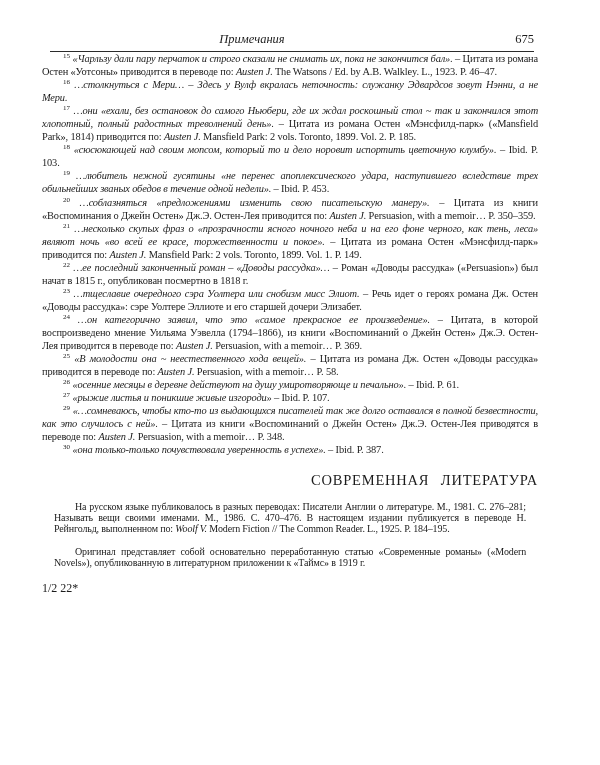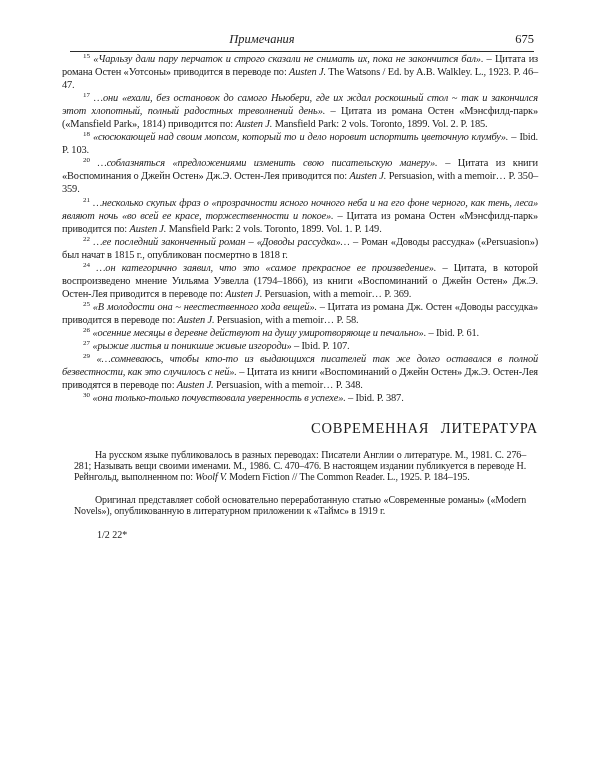--- a/index.html
+++ b/index.html
@@ -8,21 +8,21 @@
     background: #ffffff;
   }
   .page {
     position: relative;
     width: 600px;
     height: 765px;
     box-sizing: border-box;
     background: #ffffff;
     color: #1b1b1b;
     font-family: "Liberation Serif", serif;
-    padding: 32px 62px 0 62px;
+    padding: 32px 62px 0 42px;
     overflow: hidden;
   }
   
   .running-head {
     position: relative;
     height: 15px;
     font-size: 12.5px;
     line-height: 14px;
   }
   .rh-title {
@@ -75,43 +75,45 @@
     margin: 12px;
     text-indent: 21px;
     text-align: justify;
     font-size: 10px;
     line-height: 11px;
     letter-spacing: -0.15px;
   }
   
   .footer-sig {
     margin-top: 13px;
-    font-size: 10px;
-    margin-left: 35px;
+    font-size: 12px;
   }
 </style>
 </head>
 <body>
 
 <div class="page">
 
   <header class="running-head">
     <span class="rh-title">Примечания</span>
     <span class="rh-page">675</span>
   </header>
 
   <hr class="head-rule">
 
   <main class="notes">
       <p class="note"><sup>15</sup> <span class="it">«Чарльзу дали пару перчаток и строго сказали не снимать их, пока не закончится бал».</span><span class="rm"> – Цитата из романа Остен «Уотсоны» приводится в переводе по: </span><span class="it">Austen J.</span><span class="rm"> The Watsons / Ed. by A.B. Walkley. L., 1923. P. 46–47.</span></p>
+      <p class="note"><sup>16</sup> <span class="it">…столкнуться с Мери… – Здесь у Вулф вкралась неточность: служанку Эдвардсов зовут Нэнни, а не Мери.</span></p>
       <p class="note"><sup>17</sup> <span class="it">…они «ехали, без остановок до самого Ньюбери, где их ждал роскошный стол ~ так и закончился этот хлопотный, полный радостных треволнений день».</span><span class="rm"> – Цитата из романа Остен «Мэнсфилд-парк» («Mansfield Park», 1814) приводится по: </span><span class="it">Austen J.</span><span class="rm"> Mansfield Park: 2 vols. Toronto, 1899. Vol. 2. P. 185.</span></p>
       <p class="note"><sup>18</sup> <span class="it">«сюсюкающей над своим мопсом, который то и дело норовит испортить цветочную клумбу».</span><span class="rm"> – Ibid. P. 103.</span></p>
+      <p class="note"><sup>19</sup> <span class="it">…любитель нежной гусятины «не перенес апоплексического удара, наступившего вследствие трех обильнейших званых обедов в течение одной недели».</span><span class="rm"> – Ibid. P. 453.</span></p>
       <p class="note"><sup>20</sup> <span class="it">…соблазняться «предложениями изменить свою писательскую манеру».</span><span class="rm"> – Цитата из книги «Воспоминания о Джейн Остен» Дж.Э. Остен-Лея приводится по: </span><span class="it">Austen J.</span><span class="rm"> Persuasion, with a memoir… P. 350–359.</span></p>
       <p class="note"><sup>21</sup> <span class="it">…несколько скупых фраз о «прозрачности ясного ночного неба и на его фоне черного, как тень, леса» являют ночь «во всей ее красе, торжественности и покое».</span><span class="rm"> – Цитата из романа Остен «Мэнсфилд-парк» приводится по: </span><span class="it">Austen J.</span><span class="rm"> Mansfield Park: 2 vols. Toronto, 1899. Vol. 1. P. 149.</span></p>
       <p class="note"><sup>22</sup> <span class="it">…ее последний законченный роман – «Доводы рассудка»…</span><span class="rm"> – Роман «Доводы рассудка» («Persuasion») был начат в 1815 г., опубликован посмертно в 1818 г.</span></p>
+      <p class="note"><sup>23</sup> <span class="it">…тщеславие очередного сэра Уолтера или снобизм мисс Элиот.</span><span class="rm"> – Речь идет о героях романа Дж. Остен «Доводы рассудка»: сэре Уолтере Эллиоте и его старшей дочери Элизабет.</span></p>
       <p class="note"><sup>24</sup> <span class="it">…он категорично заявил, что это «самое прекрасное ее произведение».</span><span class="rm"> – Цитата, в которой воспроизведено мнение Уильяма Уэвелла (1794–1866), из книги «Воспоминаний о Джейн Остен» Дж.Э. Остен-Лея приводится в переводе по: </span><span class="it">Austen J.</span><span class="rm"> Persuasion, with a memoir… P. 369.</span></p>
       <p class="note"><sup>25</sup> <span class="it">«В молодости она ~ неестественного хода вещей».</span><span class="rm"> – Цитата из романа Дж. Остен «Доводы рассудка» приводится в переводе по: </span><span class="it">Austen J.</span><span class="rm"> Persuasion, with a memoir… P. 58.</span></p>
       <p class="note"><sup>26</sup> <span class="it">«осенние месяцы в деревне действуют на душу умиротворяюще и печально».</span><span class="rm"> – Ibid. P. 61.</span></p>
       <p class="note"><sup>27</sup> <span class="it">«рыжие листья и поникшие живые изгороди»</span><span class="rm"> – Ibid. P. 107.</span></p>
       <p class="note"><sup>29</sup> <span class="it">«…сомневаюсь, чтобы кто-то из выдающихся писателей так же долго оставался в полной безвестности, как это случилось с ней».</span><span class="rm"> – Цитата из книги «Воспоминаний о Джейн Остен» Дж.Э. Остен-Лея приводятся в переводе по: </span><span class="it">Austen J.</span><span class="rm"> Persuasion, with a memoir… P. 348.</span></p>
       <p class="note"><sup>30</sup> <span class="it">«она только-только почувствовала уверенность в успехе».</span><span class="rm"> – Ibid. P. 387.</span></p>
     </main>
 
   <h2 class="section-heading">СОВРЕМЕННАЯ ЛИТЕРАТУРА</h2>
 

